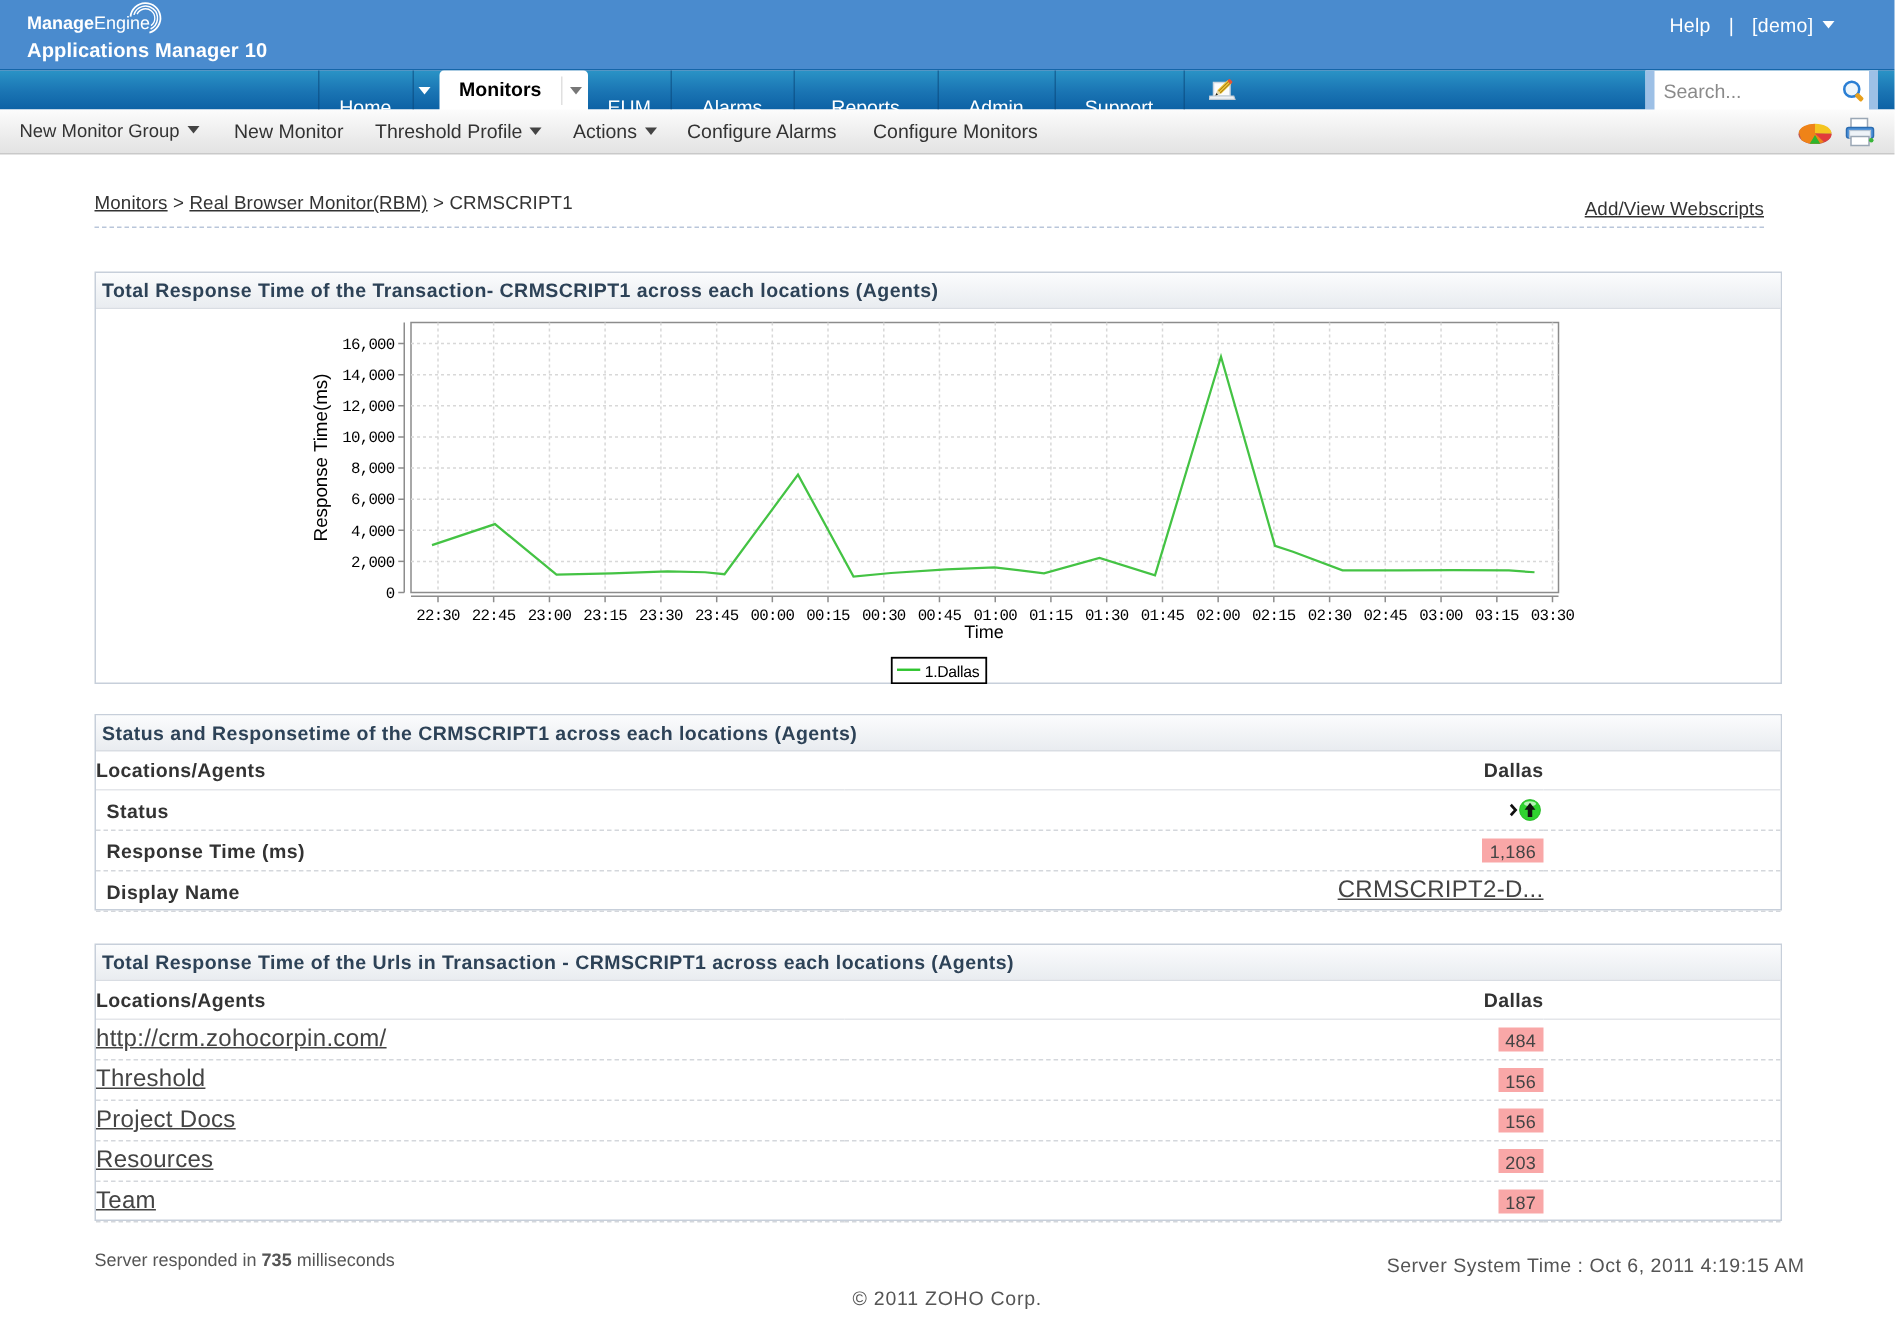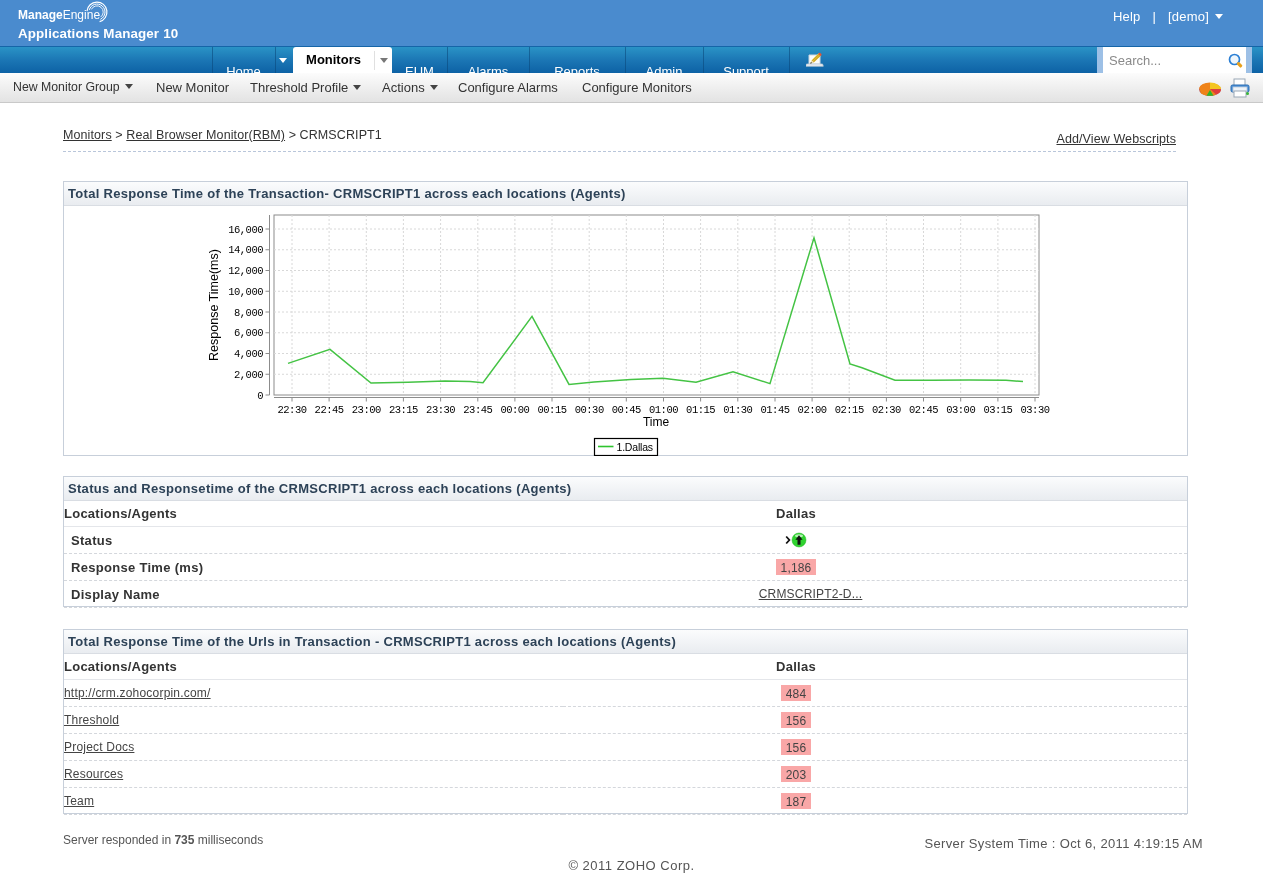--- a/index.html
+++ b/index.html
@@ -47,23 +47,23 @@
 
 .panel{position:absolute;left:63px;width:1125px;background:#fff;
  border:1px solid #c7cfda;box-sizing:border-box;}
 .phead{height:23px;line-height:23px;background:linear-gradient(#fbfcfd,#e9ecf0);
  border-bottom:1px solid #d9dde3;font-size:13px;letter-spacing:0.3px;font-weight:bold;color:#2d4257;padding-left:4px;}
 
 table.grid{border-collapse:collapse;width:100%;table-layout:fixed;}
 table.grid td{font-size:12.6px;letter-spacing:0.15px;color:#333;border-bottom:1px dashed #d4d7dc;height:26px;padding:0;}
 table.grid tr.colh td{font-weight:bold;font-size:13px;letter-spacing:0.25px;border-bottom:1px solid #e4e6ea;height:25px;}
 td.c1{padding-left:4px;}
-td.c2{text-align:center;}
+td.c2{text-align:right;}
 .badge{display:inline-block;background:#f9a7a7;color:#444;padding:2px 5px 0 5px;font-size:12px;}
-.lnk{color:#444;text-decoration:underline;font-size:12px;letter-spacing:0.2px;}
+.lnk{color:#444;text-decoration:underline;font-size:16px;letter-spacing:0.2px;}
 
 .foot1{position:absolute;left:63px;top:833px;font-size:12px;color:#555;}
 .foot2{position:absolute;right:60px;top:836px;font-size:13px;letter-spacing:0.35px;color:#555;}
 .foot3{position:absolute;left:0;top:858px;width:1263px;text-align:center;font-size:13px;letter-spacing:0.5px;color:#555;}
 </style>
 </head>
 <body>
 
 <div class="top">
   <div class="logo">

